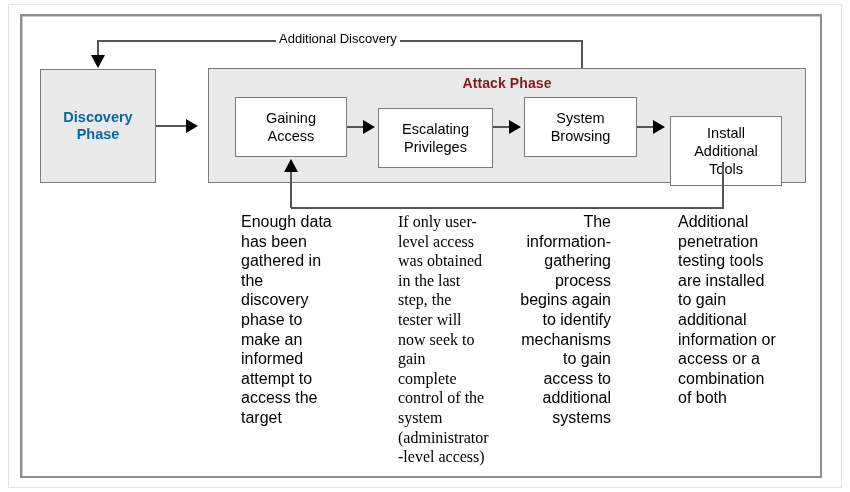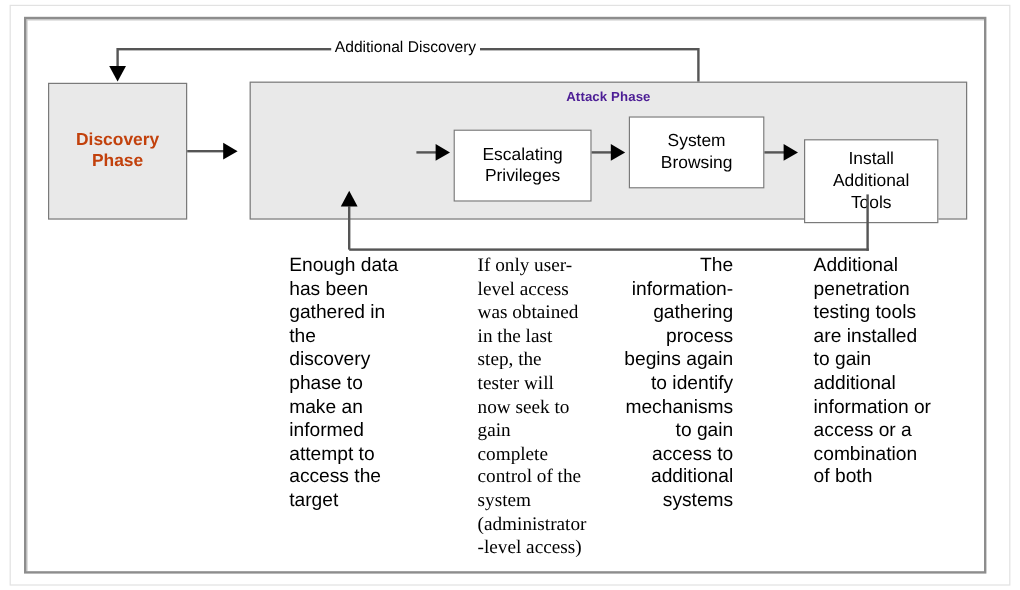--- a/index.html
+++ b/index.html
@@ -23,30 +23,30 @@
     box-shadow:1px 1px 0 #c9c9c9 inset;
   }
 
   
   .attack-phase{
     position:absolute;left:208px;top:68px;width:598px;height:115px;
     background:#e9e9e9;border:1.5px solid #7a7a7a;box-sizing:border-box;
   }
   .attack-phase-label{
     position:absolute;left:0;top:6px;width:100%;
-    text-align:center;font-size:11px;font-weight:bold;color:#4c1d95;
+    text-align:center;font-size:14px;font-weight:bold;color:#7f1d1d;
     letter-spacing:.1px;
   }
 
   
   .discovery-phase{
     position:absolute;left:40px;top:69px;width:116px;height:114px;
     background:#e9e9e9;border:1.5px solid #7a7a7a;box-sizing:border-box;
     display:flex;align-items:center;justify-content:center;
-    font-size:14.5px;font-weight:bold;line-height:17px;text-align:center;color:#c2410c;
+    font-size:14.5px;font-weight:bold;line-height:17px;text-align:center;color:#0369a1;
   }
 
   
   .step-box{
     position:absolute;background:#ffffff;border:1.5px solid #7a7a7a;
     box-sizing:border-box;display:flex;align-items:center;justify-content:center;
     font-size:14.5px;line-height:18px;text-align:center;color:#000;
   }
   #step-0{left:235px;top:97px;width:112px;height:60px;}
   #step-1{left:378px;top:108px;width:115px;height:60px;}
@@ -112,20 +112,22 @@
   <div class="attack-phase">
     <div class="attack-phase-label">Attack Phase</div>
   </div>
 
   <div class="discovery-phase" style="white-space: pre-line;">Discovery
 Phase</div>
 
   <div class="ln hline" style="left:156px;top:125px;width:32px;"></div>
   <div class="arrow-r" style="left:186px;top:119px;"></div>
 
+  <div class="step-box" id="step-0" style="white-space: pre-line;">Gaining
+Access</div>
   <div class="step-box" id="step-1" style="white-space: pre-line;">Escalating
 Privileges</div>
   <div class="step-box" id="step-2" style="white-space: pre-line;">System
 Browsing</div>
   <div class="step-box" id="step-3" style="white-space: pre-line; margin-top: 24px;">Install
 Additional
 Tools</div>
 
   <div class="ln hline" style="left:347px;top:126px;width:18px;"></div>
   <div class="arrow-r" style="left:363px;top:120px;"></div>

